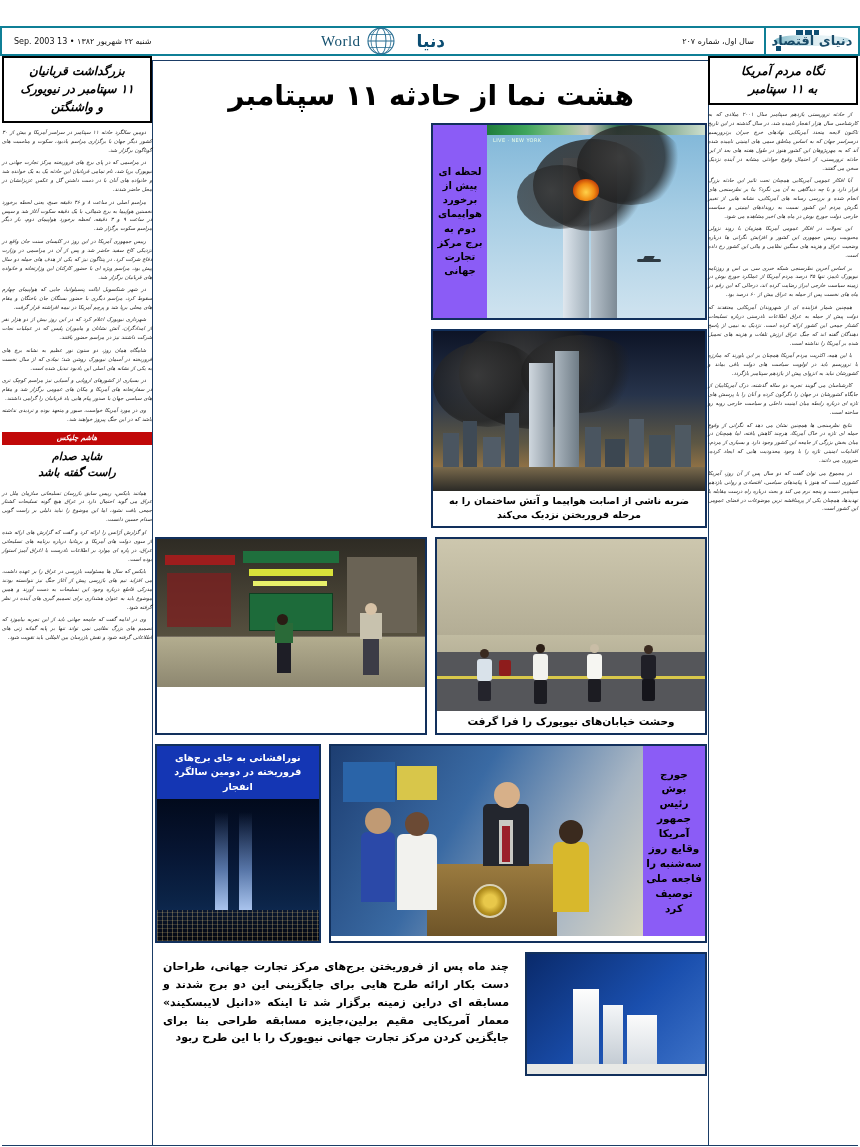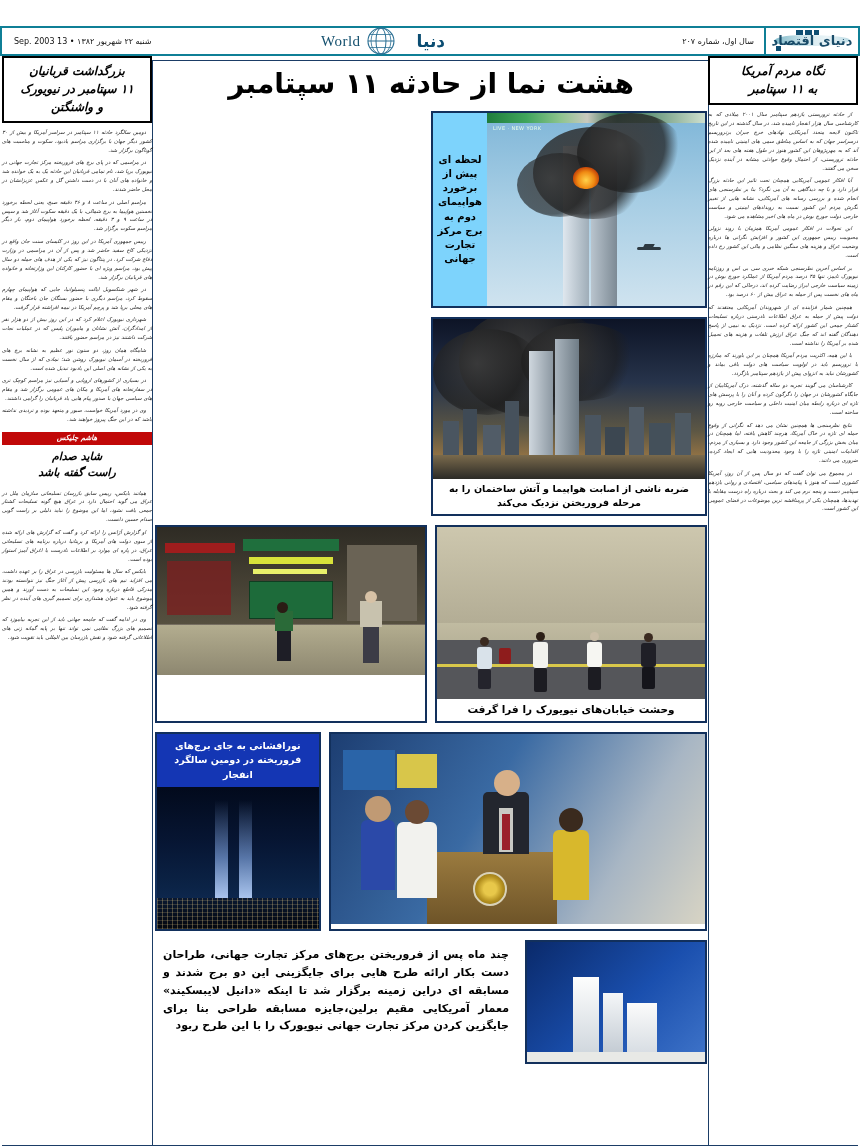--- a/index.html
+++ b/index.html
@@ -101,37 +101,37 @@
   .sub-head{
     text-align:center;font-weight:bold;font-size:11px;line-height:1.45;
     padding:4px 2px 3px;
   }
 
   
   .main{position:absolute;left:155px;top:62px;width:552px;}
 
   .main-title{
     text-align:center;font-size:28px;font-weight:bold;line-height:1.25;
-    color:#000;padding:4px 0 10px;letter-spacing:-0.5px;
+    color:#000;padding:16px 0 10px;letter-spacing:-0.5px;
   }
 
   .grid-row{display:flex;gap:8px;margin-bottom:9px;}
 
   .photo-card{border:2px solid #12305c;background:#fff;position:relative;overflow:hidden;}
   .photo{position:relative;overflow:hidden;background:#243;}
   .cap{
     text-align:center;font-size:10.5px;font-weight:bold;line-height:1.45;
     padding:3px 4px 4px;background:#fff;color:#000;
   }
   .cap.small{font-size:9.6px;}
 
   .vcap{
     writing-mode:horizontal-tb;
     font-size:10px;font-weight:bold;text-align:center;line-height:1.42;
-    padding:6px 3px;background:#7dd3fc;color:#000;width:48px;flex:0 0 48px;
+    padding:6px 3px;background:#8b5cf6;color:#000;width:48px;flex:0 0 48px;
     display:flex;align-items:center;justify-content:center;
   }
   .row-flex{display:flex;align-items:stretch;}
 
   
   .sky-day{background:linear-gradient(#b9cfe0 0%,#cfe0ea 38%,#93a8ba 62%,#5a6b78 100%);}
   .sky-blue{background:linear-gradient(#7fb6d8 0%,#a6cde4 45%,#cfe3ef 100%);}
   .sky-dusk{background:linear-gradient(#0d1426 0%,#27344b 40%,#5d5744 70%,#c08a45 100%);}
 
   .twr{position:absolute;background:#cfd8de;}
@@ -389,20 +389,21 @@
           <div style="position:absolute;left:203px;bottom:48px;width:22px;height:26px;background:#c8c2ae;"></div>
           <div style="position:absolute;left:208px;bottom:72px;width:12px;height:12px;border-radius:50%;background:#d7c2a6;"></div>
         </div>
       </div>
     </div>
 
     <div class="grid-row">
 
       <div class="photo-card" style="width:380px;">
         <div class="row-flex" style="height:190px;">
+          <div class="vcap" style="flex:0 0 56px;width:56px;font-size:10.5px;">جورج بوش رئیس جمهور آمریکا وقایع روز سه‌شنبه را فاجعه ملی توصیف کرد</div>
           <div class="photo podium-bg" style="flex:1;height:190px;">
             <div style="position:absolute;left:0;top:0;width:100%;height:100%;background:linear-gradient(120deg,#1d3e72 0%,#3a6aa3 40%,#a8b6c4 75%,#d8d4c4 100%);"></div>
             <div style="position:absolute;left:12px;top:16px;width:52px;height:40px;background:#2a64a8;"></div>
             <div style="position:absolute;left:66px;top:20px;width:40px;height:34px;background:#d8c64a;"></div>
             <div style="position:absolute;left:96px;bottom:0;width:130px;height:72px;background:linear-gradient(#9b7b3f,#6e5428);"></div>
             <div class="seal" style="left:142px;bottom:18px;"></div>
             <div style="position:absolute;left:30px;bottom:34px;width:34px;height:70px;background:#2b49a8;border-radius:6px 6px 0 0;"></div>
             <div style="position:absolute;left:34px;bottom:102px;width:26px;height:26px;border-radius:50%;background:#c09a74;"></div>
             <div style="position:absolute;left:66px;bottom:26px;width:40px;height:76px;background:#f2f2ee;border-radius:6px 6px 0 0;"></div>
             <div style="position:absolute;left:74px;bottom:100px;width:24px;height:24px;border-radius:50%;background:#6b4a34;"></div>

